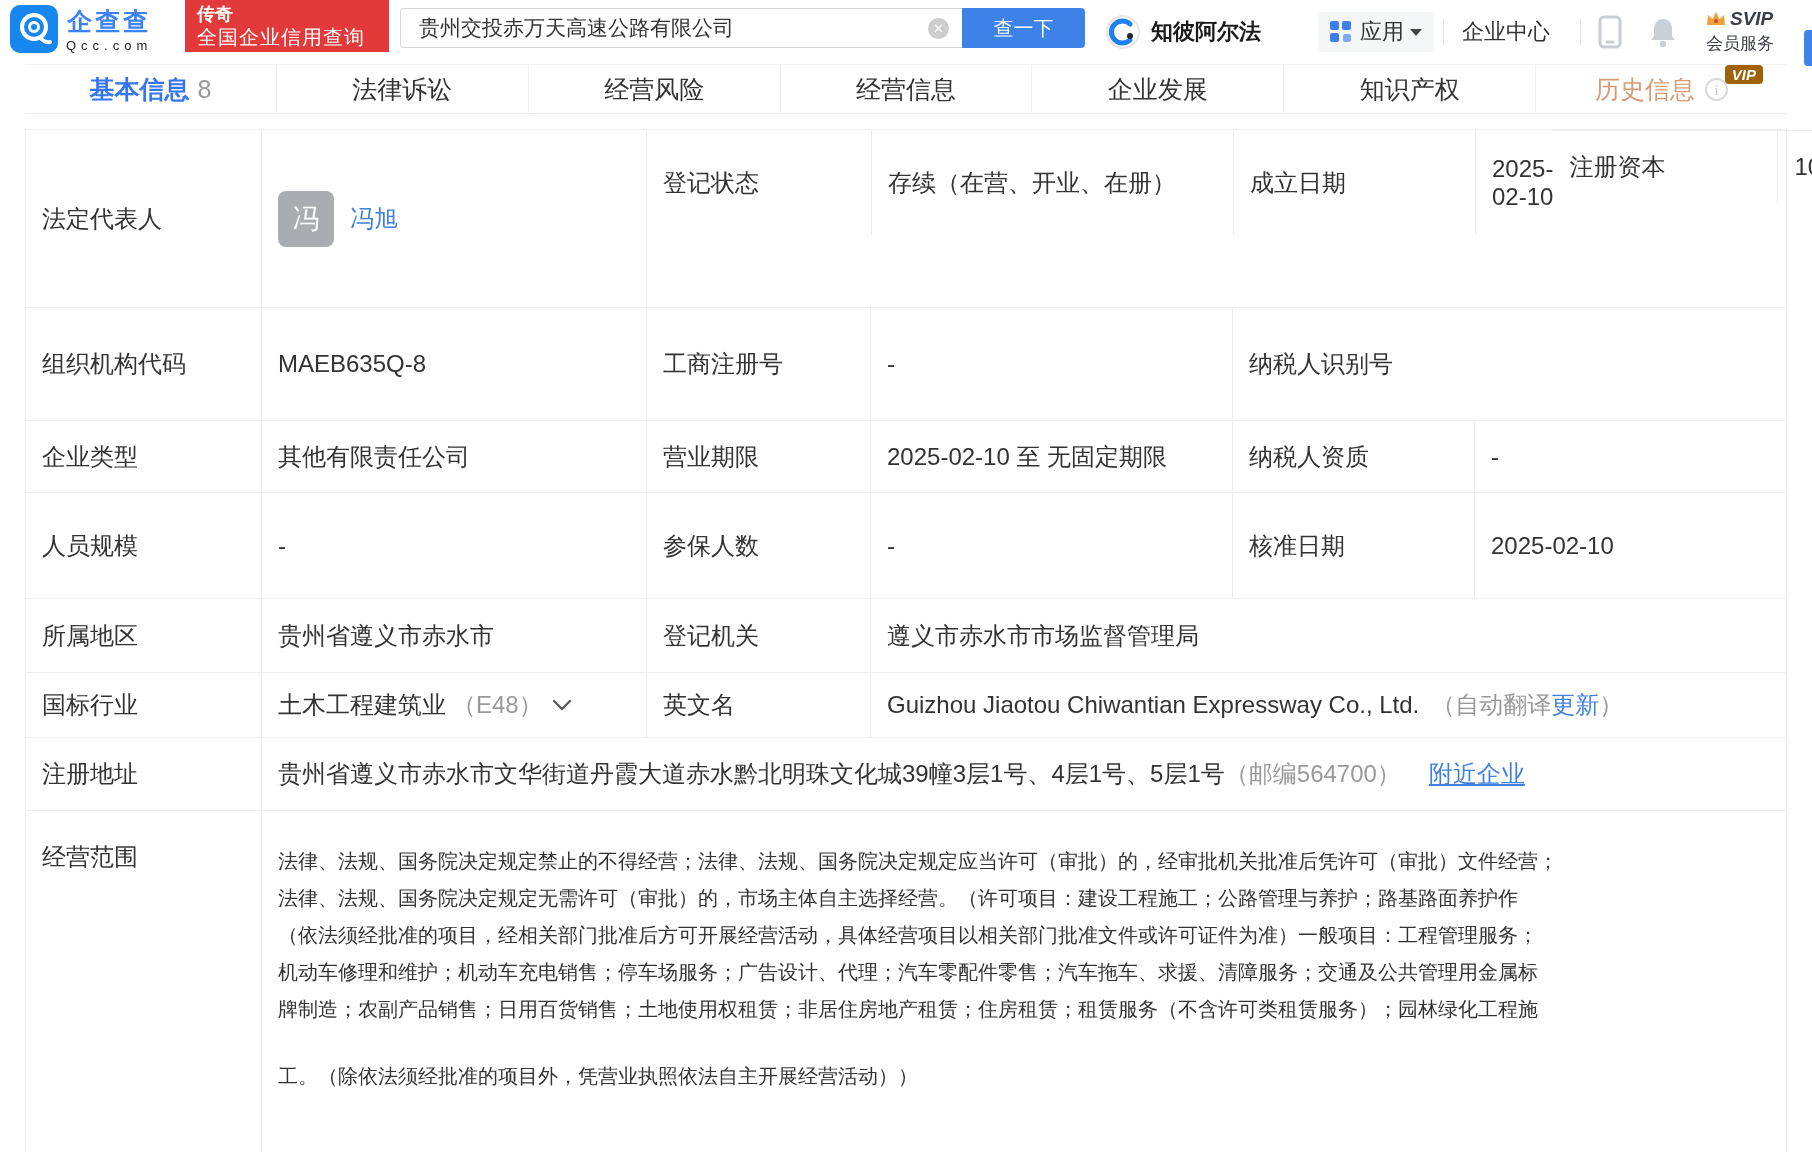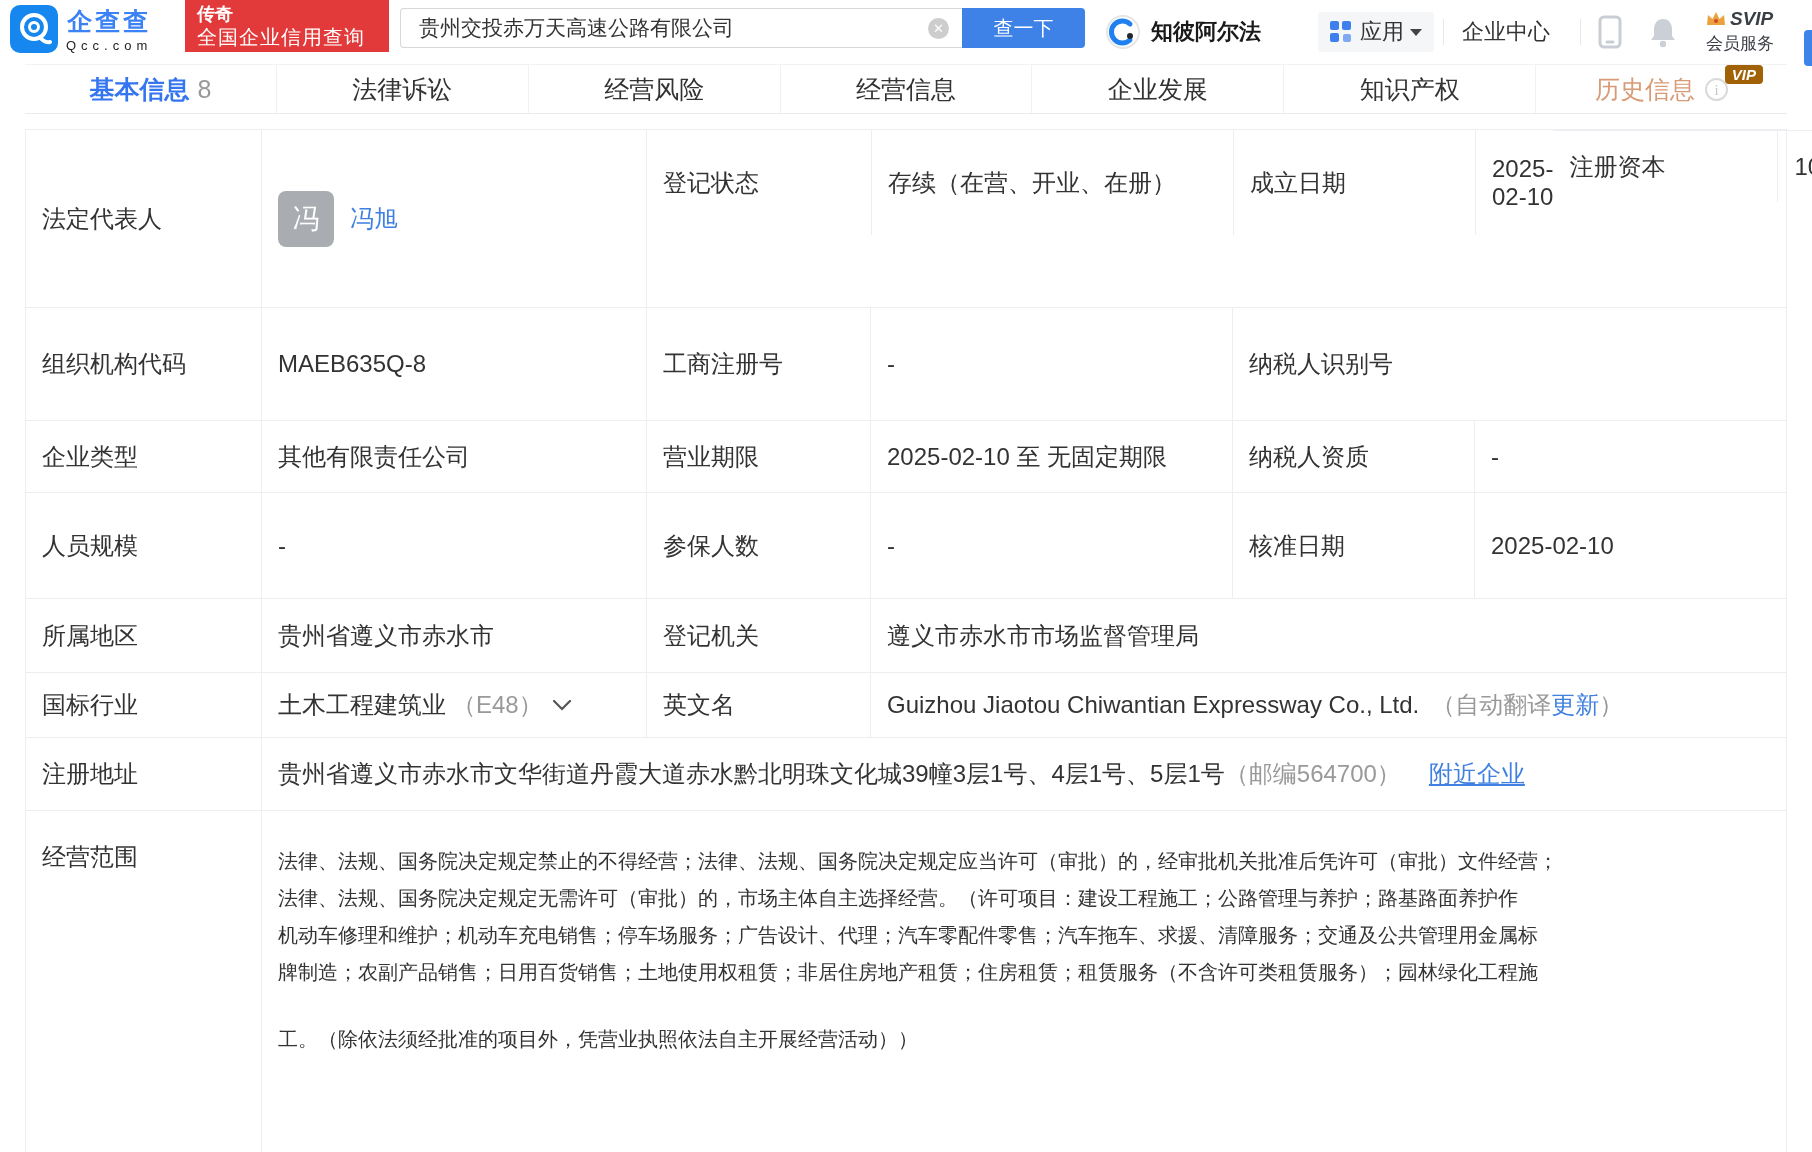--- a/index.html
+++ b/index.html
@@ -284,20 +284,21 @@
       <a class="link u gap-l">附近企业</a>
     </div>
   </div>
 
   <div class="row r8">
     <div class="cell c-l1">经营范围</div>
     <div class="cell c-span">
       <div class="scope">
         <div>法律、法规、国务院决定规定禁止的不得经营；法律、法规、国务院决定规定应当许可（审批）的，经审批机关批准后凭许可（审批）文件经营；</div>
         <div>法律、法规、国务院决定规定无需许可（审批）的，市场主体自主选择经营。（许可项目：建设工程施工；公路管理与养护；路基路面养护作</div>
+        <div>（依法须经批准的项目，经相关部门批准后方可开展经营活动，具体经营项目以相关部门批准文件或许可证件为准）一般项目：工程管理服务；</div>
         <div>机动车修理和维护；机动车充电销售；停车场服务；广告设计、代理；汽车零配件零售；汽车拖车、求援、清障服务；交通及公共管理用金属标</div>
         <div>牌制造；农副产品销售；日用百货销售；土地使用权租赁；非居住房地产租赁；住房租赁；租赁服务（不含许可类租赁服务）；园林绿化工程施</div>
         <div class="last">工。（除依法须经批准的项目外，凭营业执照依法自主开展经营活动））</div>
       </div>
     </div>
   </div>
 
 </div>
 
 </body></html>

